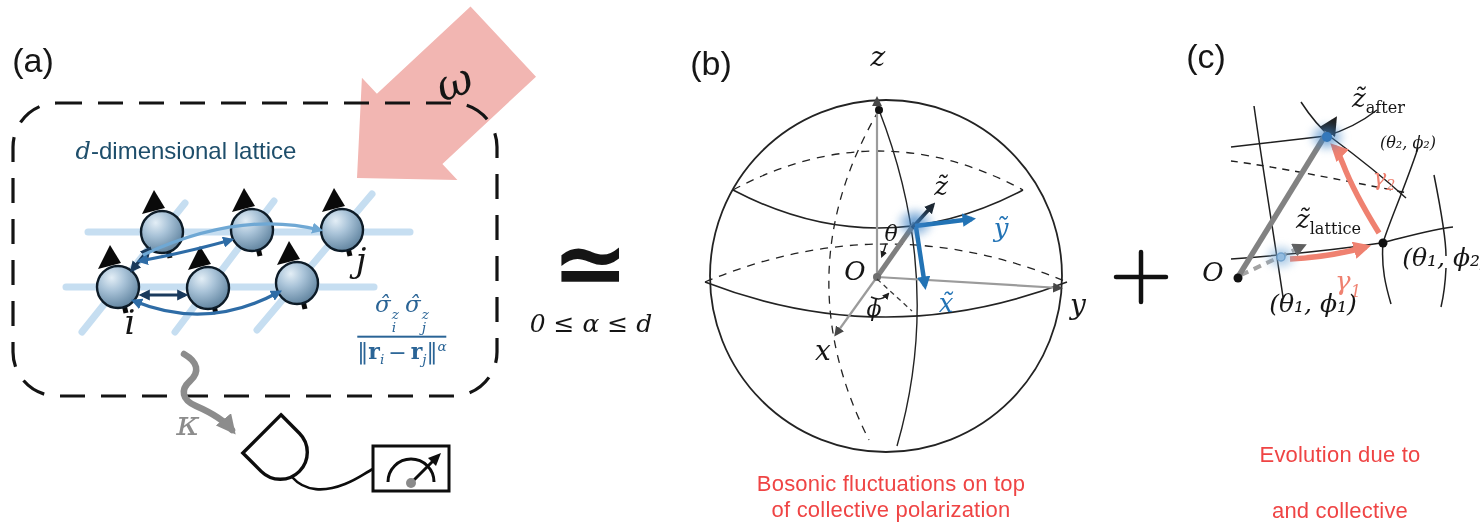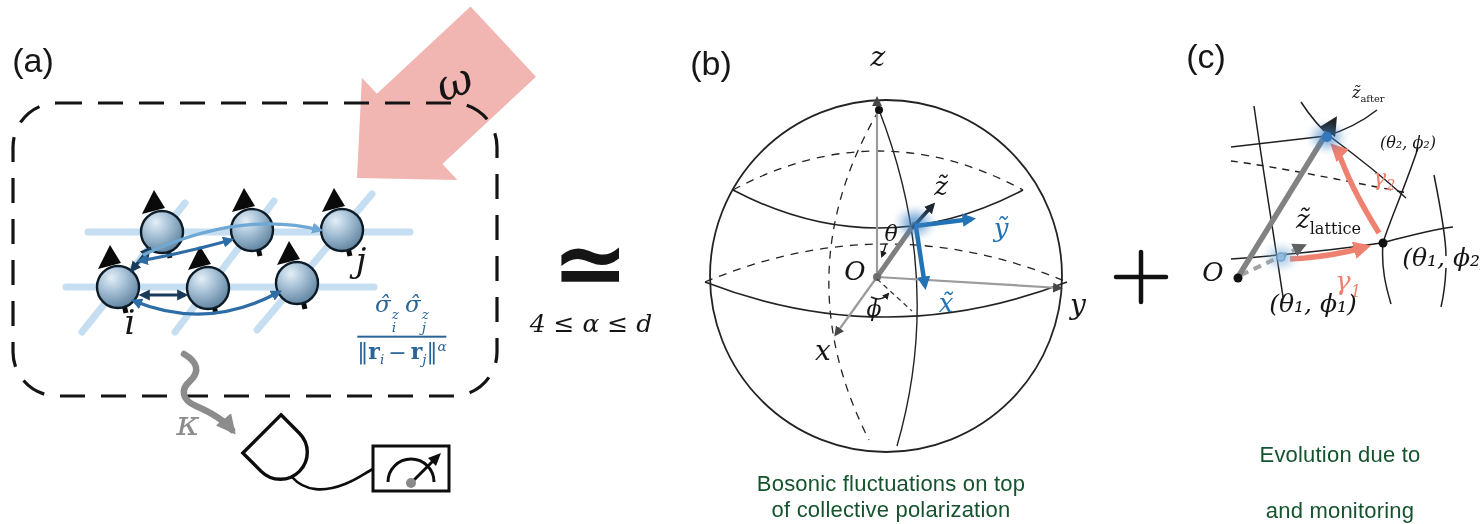--- a/index.html
+++ b/index.html
@@ -5,21 +5,21 @@
   html,body{margin:0;padding:0;background:#fff;}
   #fig{position:relative;width:1480px;height:524px;background:#fff;overflow:hidden;
        font-family:"Liberation Sans",sans-serif;color:#151515;}
   #scene{position:absolute;left:0;top:0;}
   .lbl{position:absolute;transform:translate(-50%,-50%);white-space:nowrap;line-height:1;}
   .lbl-tl{position:absolute;white-space:nowrap;line-height:1;}
   .math{font-family:"DejaVu Serif","Liberation Serif",serif;font-style:italic;}
   .rm{font-style:normal;}
   .sans{font-family:"Liberation Sans",sans-serif;font-style:normal;}
   .plabel{font-size:34px;color:#161616;}
-  .caption{font-size:22px;color:#14532d;letter-spacing:.2px;}
+  .caption{font-size:22px;color:#ef4444;letter-spacing:.2px;}
   .blue{color:var(--blue);}
   .salmon{color:var(--salmon);}
   .graytxt{color:var(--gray);}
   sub{font-size:.62em;}
   sup{font-size:.62em;}
   
   .ss{display:inline-grid;grid-auto-rows:min-content;font-size:.6em;line-height:.92;
       vertical-align:-.5em;margin-left:1px;text-align:left;}
   .formula{color:var(--formula_blue);font-size:23px;text-align:center;}
   .formula .frac-bar{height:0;border-top:2px solid var(--formula_blue);margin:3px 0 2px 0;}
@@ -204,20 +204,23 @@
 <div class="glow" style="left:888px;top:201px;width:54px;height:44px;
             background:radial-gradient(closest-side,rgba(58,128,196,.9),rgba(58,128,196,0) 75%);filter:blur(3px);"></div>
 <div class="glow" style="left:1301px;top:116px;width:52px;height:42px;
             background:radial-gradient(closest-side,rgba(58,128,196,.85),rgba(58,128,196,0) 75%);filter:blur(3px);"></div>
 <div class="glow" style="left:1257px;top:238px;width:48px;height:38px;
             background:radial-gradient(closest-side,rgba(120,170,215,.8),rgba(120,170,215,0) 75%);filter:blur(3px);"></div>
 
 <span class="lbl plabel" style="left:33px;top:60px">(a)</span>
 <span class="lbl math" style="left:454px;top:82px;font-size:44px;transform:translate(-50%,-50%) rotate(-20deg);">ω</span>
 
+<span class="lbl" style="left:186px;top:151px;font-size:24px;color:var(--title_blue);">
+  <span class="math">d</span><span class="sans">-dimensional lattice</span>
+</span>
 
 <span class="lbl math" style="left:130px;top:322px;font-size:34px">i</span>
 <span class="lbl math" style="left:361px;top:260px;font-size:34px">j</span>
 
 <div class="lbl math formula" style="left:402px;top:330px">
   <div class="frac-num">
     <span>σ̂</span><span class="ss">
           <span>z</span>
           <span>i</span>
         </span><span class="sp"></span><span>σ̂</span><span class="ss">
@@ -227,48 +230,48 @@
   </div>
   <div class="frac-bar"></div>
   <div class="frac-den" style="font-size:22px">
     <span class="up">‖</span><span class="bfr">r</span><sub>i</sub><span class="up mx">−</span><span class="bfr">r</span><sub>j</sub><span class="up">‖</span><sup>α</sup>
   </div>
 </div>
 
 <span class="lbl math graytxt" style="left:188px;top:423px;font-size:36px">κ</span>
 
 <span class="lbl" style="left:590px;top:264px;font-size:92px;font-family:'DejaVu Sans',sans-serif;font-weight:bold;">≃</span>
-<span class="lbl math" style="left:591px;top:323px;font-size:25px">4 ≤ α ≤ d</span>
+<span class="lbl math" style="left:591px;top:323px;font-size:25px">0 ≤ α ≤ d</span>
 
 <span class="lbl plabel" style="left:711px;top:63px">(b)</span>
 <span class="lbl math" style="left:878px;top:57px;font-size:28px">z</span>
 <span class="lbl math" style="left:1078px;top:305px;font-size:28px">y</span>
 <span class="lbl math" style="left:823px;top:351px;font-size:28px">x</span>
 <span class="lbl math" style="left:855px;top:271px;font-size:26px">O</span>
 <span class="lbl math" style="left:891px;top:234px;font-size:22px">θ</span>
 <span class="lbl math" style="left:874px;top:309px;font-size:22px">ϕ</span>
 <span class="lbl math" style="left:941px;top:186px;font-size:26px">z̃</span>
 <span class="lbl math blue" style="left:1001px;top:228px;font-size:26px">ỹ</span>
 <span class="lbl math blue" style="left:946px;top:303px;font-size:26px">x̃</span>
 <span class="lbl caption" style="left:891px;top:484px">Bosonic fluctuations on top</span>
 <span class="lbl caption" style="left:891px;top:510px">of collective polarization</span>
 
 <span class="lbl plabel" style="left:1206px;top:56px">(c)</span>
-<span class="lbl-tl math" style="left:1352px;top:85px;font-size:16px">
+<span class="lbl-tl math" style="left:1352px;top:85px;font-size:26px">
   <span>z̃</span><sub class="rm">after</sub>
 </span>
 <span class="lbl-tl math" style="left:1296px;top:206px;font-size:26px">
   <span>z̃</span><sub class="rm">lattice</sub>
 </span>
 <span class="lbl math salmon" style="left:1384px;top:179px;font-size:23px">
   <span>γ</span><sub>2</sub>
 </span>
 <span class="lbl math salmon" style="left:1348px;top:284px;font-size:26px">
   <span>γ</span><sub>1</sub>
 </span>
 <span class="lbl math" style="left:1213px;top:272px;font-size:26px">O</span>
 <span class="lbl math" style="left:1408px;top:143px;font-size:16px">(θ₂, ϕ₂)</span>
 <span class="lbl math" style="left:1446px;top:257px;font-size:25px">(θ₁, ϕ₂)</span>
 <span class="lbl math" style="left:1313px;top:303px;font-size:25px">(θ₁, ϕ₁)</span>
 <span class="lbl caption" style="left:1340px;top:455px">Evolution due to</span>
-<span class="lbl caption" style="left:1340px;top:511px">and monitoring</span>
+<span class="lbl caption" style="left:1340px;top:511px">and collective</span>
 
 </div>
 
 </body></html>

